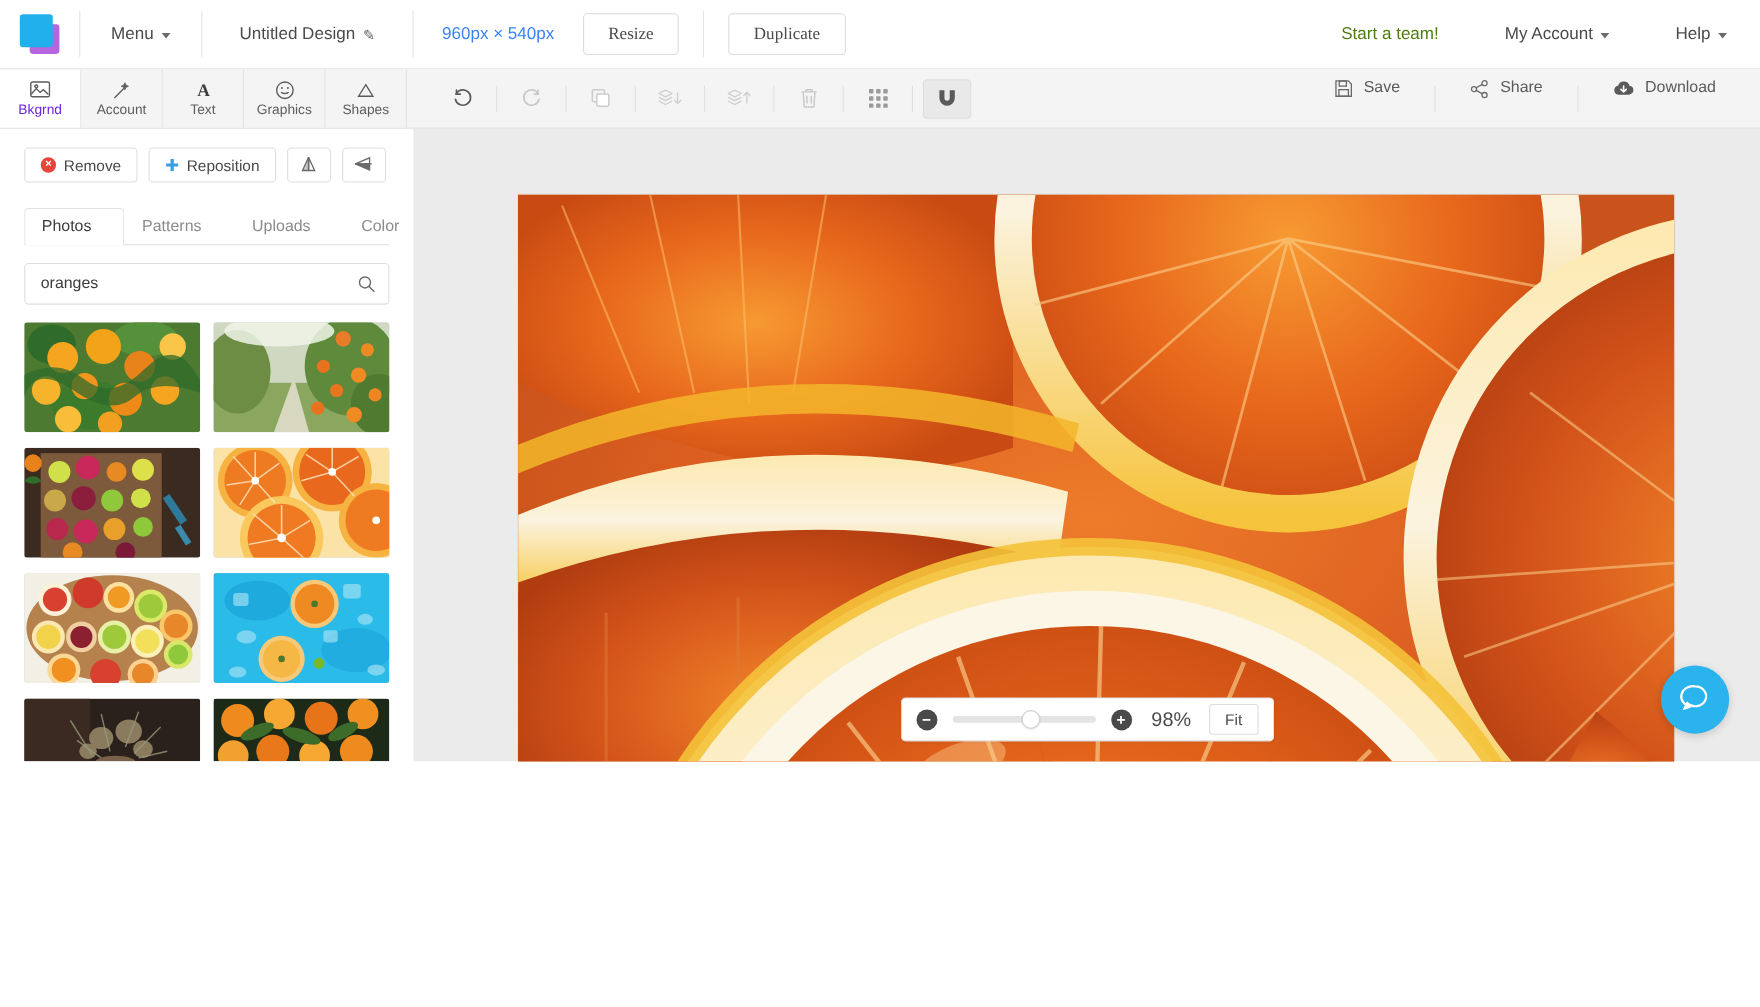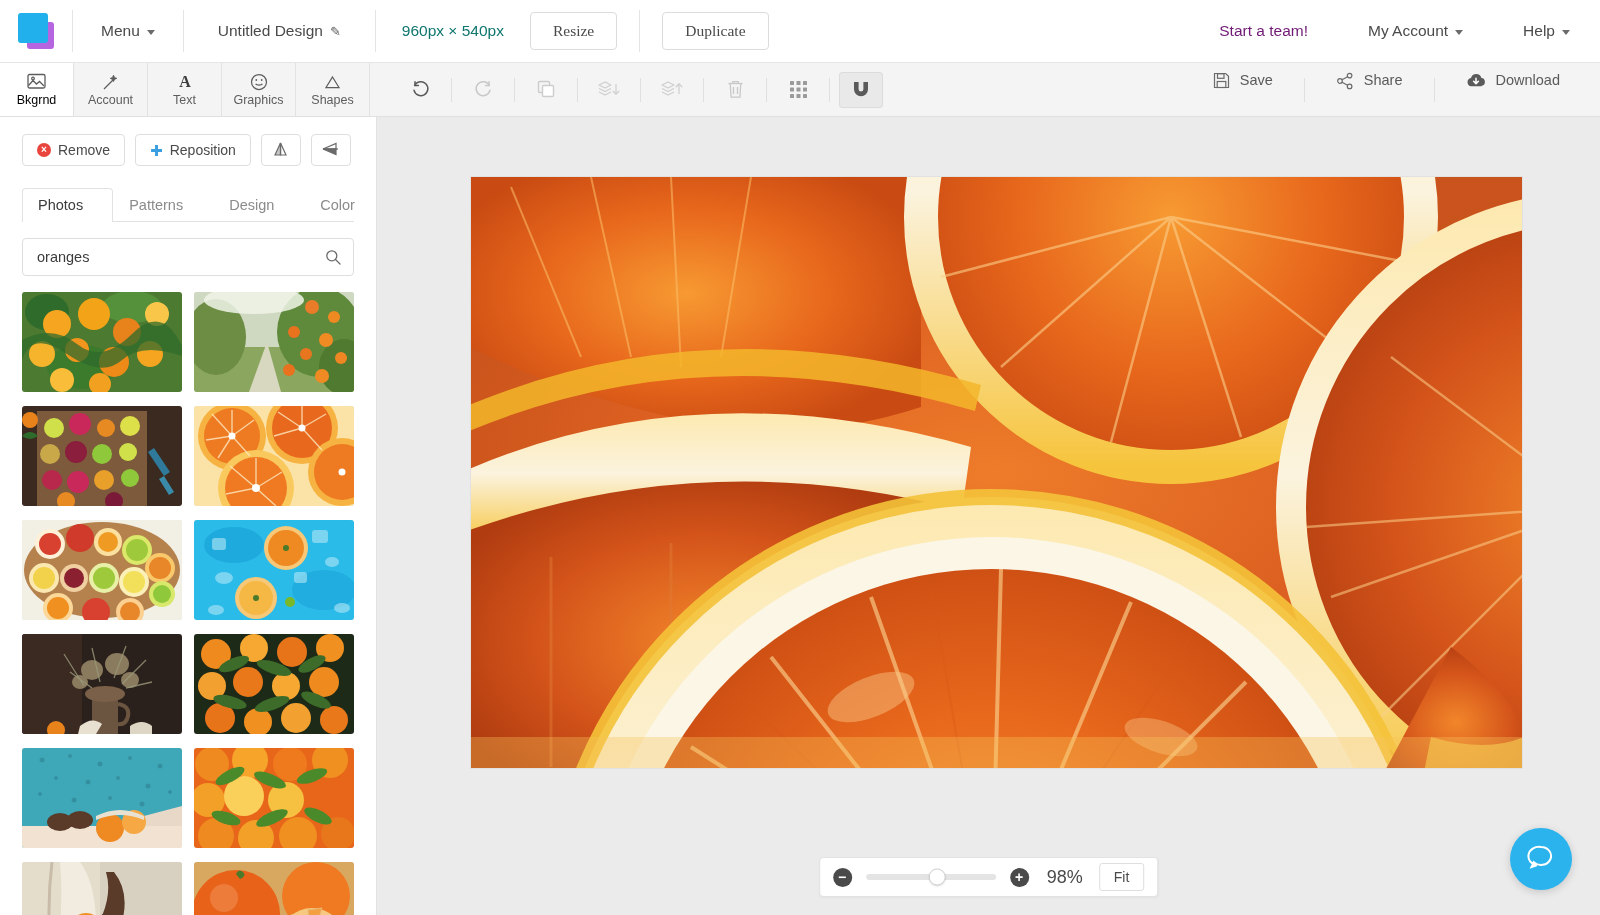--- a/index.html
+++ b/index.html
@@ -3,21 +3,21 @@
 <meta charset="utf-8">
 <style>
   * { box-sizing: border-box; margin: 0; padding: 0; }
   html, body {
     width: 1600px; height: 915px;
     font-family: "Liberation Sans", sans-serif;
     background: #ffffff;
     overflow: hidden;
     -webkit-font-smoothing: antialiased;
   }
-  .app { width: 1600px; height: 915px; position: relative; display: flex; flex-direction: column; }
+  .app { width: 1600px; height: 692px; position: relative; display: flex; flex-direction: column; }
 
   
   .header {
     height: 63px; min-height: 63px;
     background: #ffffff;
     border-bottom: 1px solid #e6e6e6;
     display: flex; align-items: center;
     position: relative; z-index: 30;
   }
   .logo-wrap { width: 72px; display: flex; align-items: center; justify-content: center; }
@@ -31,54 +31,54 @@
     background: #22b0ec; border-radius: 3px;
   }
   .hdr-sep { width: 1px; height: 42px; background: #e4e4e4; }
   .hdr-item {
     display: flex; align-items: center; gap: 7px;
     padding: 0 28px; height: 63px;
     font-size: 15.5px; color: #4a4a4a; cursor: pointer;
     white-space: nowrap;
   }
   .hdr-item.filename { color: #4a4a4a; padding: 0 34px; }
-  .hdr-item.dims { color: #0f766e; padding: 0 26px; cursor: default; }
+  .hdr-item.dims { color: #3b82f6; padding: 0 26px; cursor: default; }
   .caret { display:inline-block; width:0; height:0;
     border-left:4.5px solid transparent; border-right:4.5px solid transparent;
     border-top:5.5px solid #6b6b6b; margin-top:2px; }
   .pencil { font-size: 13px; color: #5b5b5b; }
   .btn-outline {
     border: 1px solid #dcdcdc; border-radius: 4px;
     background: #fff; color: #4a4a4a;
     font-size: 15.5px; font-family: Liberation Serif, serif;
     padding: 9px 22px; cursor: pointer; white-space: nowrap;
   }
   .hdr-spacer { flex: 1; }
-  .hdr-link { padding: 0 30px; font-size: 15.5px; color: #701a75; cursor: pointer; white-space: nowrap; }
+  .hdr-link { padding: 0 30px; font-size: 15.5px; color: #4d7c0f; cursor: pointer; white-space: nowrap; }
   .hdr-right { display: flex; align-items: center; }
   .hdr-right .hdr-item { padding: 0 30px; }
 
   
   .toolbar {
     height: 54px; min-height: 54px;
     background: #f4f4f4;
     border-bottom: 1px solid #e0e0e0;
     display: flex; align-items: stretch;
     position: relative; z-index: 25;
   }
   .tool-tabs { display: flex; align-items: stretch; }
   .tool-tab {
     width: 74px; display: flex; flex-direction: column;
     align-items: center; justify-content: center; gap: 2px;
     font-size: 12.5px; color: #5d5d5d; cursor: pointer;
     border-right: 1px solid #e2e2e2;
     background: #f4f4f4;
   }
   .tool-tab:first-child { border-left: none; }
-  .tool-tab.active { background: #ffffff; color: #000000; }
+  .tool-tab.active { background: #ffffff; color: #6d28d9; }
   .tool-tab .ticon { height: 19px; display:flex; align-items:center; justify-content:center; }
   .tool-tab svg { display: block; }
 
   .tool-center { display: flex; align-items: center; padding-left: 28px; }
   .tbtn {
     width: 44px; height: 36px; border-radius: 4px;
     display: flex; align-items: center; justify-content: center;
     cursor: pointer; background: transparent; border: none;
   }
   .tbtn.active { background: #e9e9e9; box-shadow: inset 0 0 0 1px #dcdcdc; }
@@ -461,21 +461,21 @@
               <path d="M2 8L15 2.5V8z"></path>
               <path d="M2 8l13 5.5V8z" fill="#6a6a6a"></path>
             </svg>
           </span>
         </button>
       </div>
 
       <div class="panel-tabs">
         <div class="ptab active">Photos</div>
         <div class="ptab">Patterns</div>
-        <div class="ptab">Design</div>
+        <div class="ptab">Uploads</div>
         <div class="ptab">Color</div>
         <div class="ptab star">☆</div>
       </div>
 
       <div class="search-wrap">
         <div class="search-box">
           <input type="text" value="oranges" placeholder="Search photos" style="">
           <span class="search-ic">
             <svg width="16" height="16" viewBox="0 0 16 16" fill="none" stroke="#6a6a6a" stroke-width="1.3">
               <circle cx="6.8" cy="6.8" r="5"></circle>

